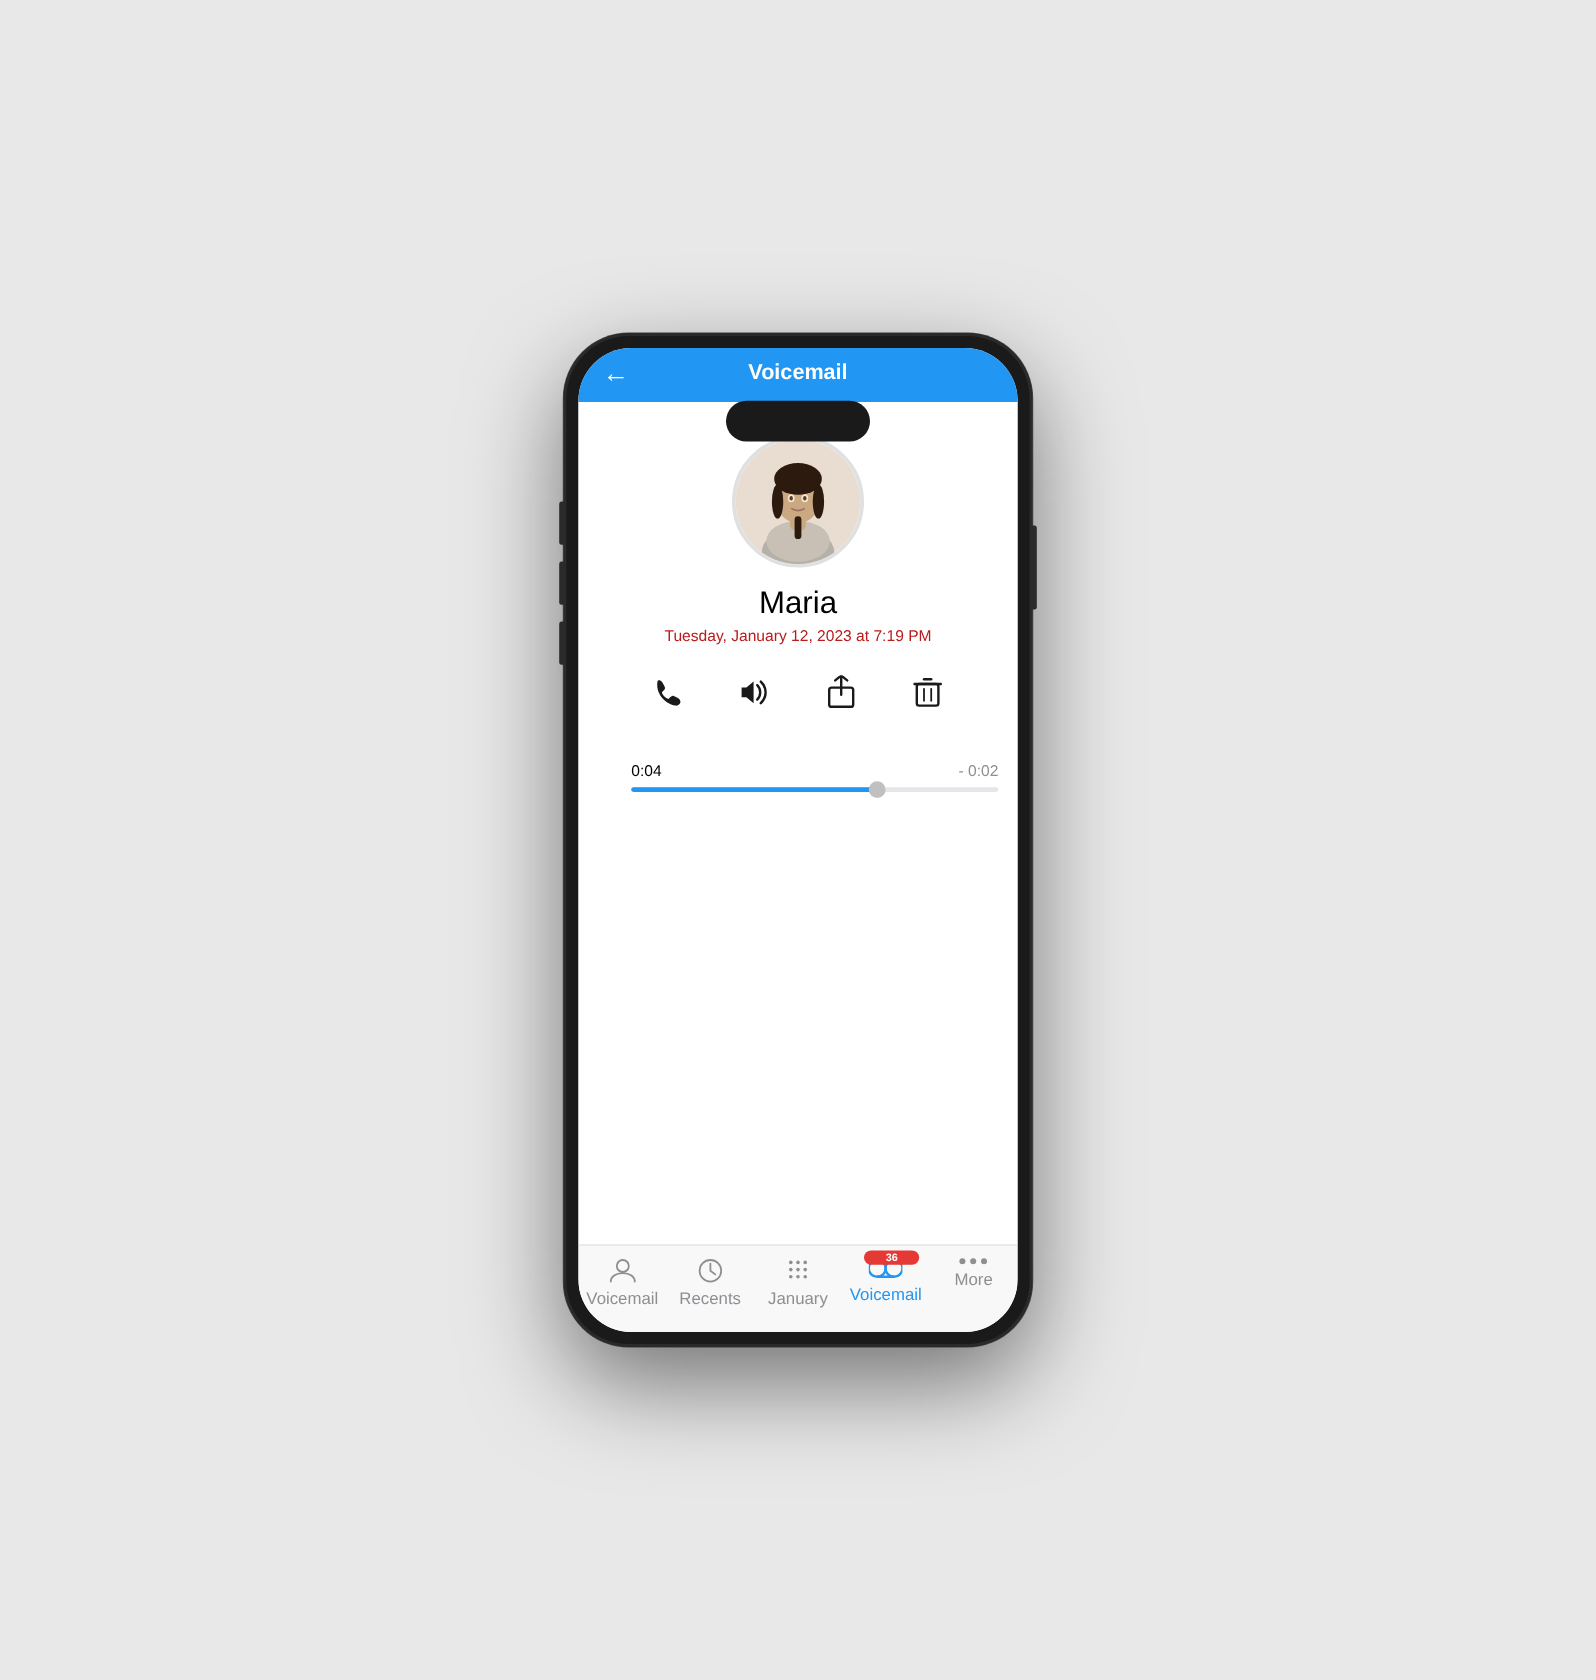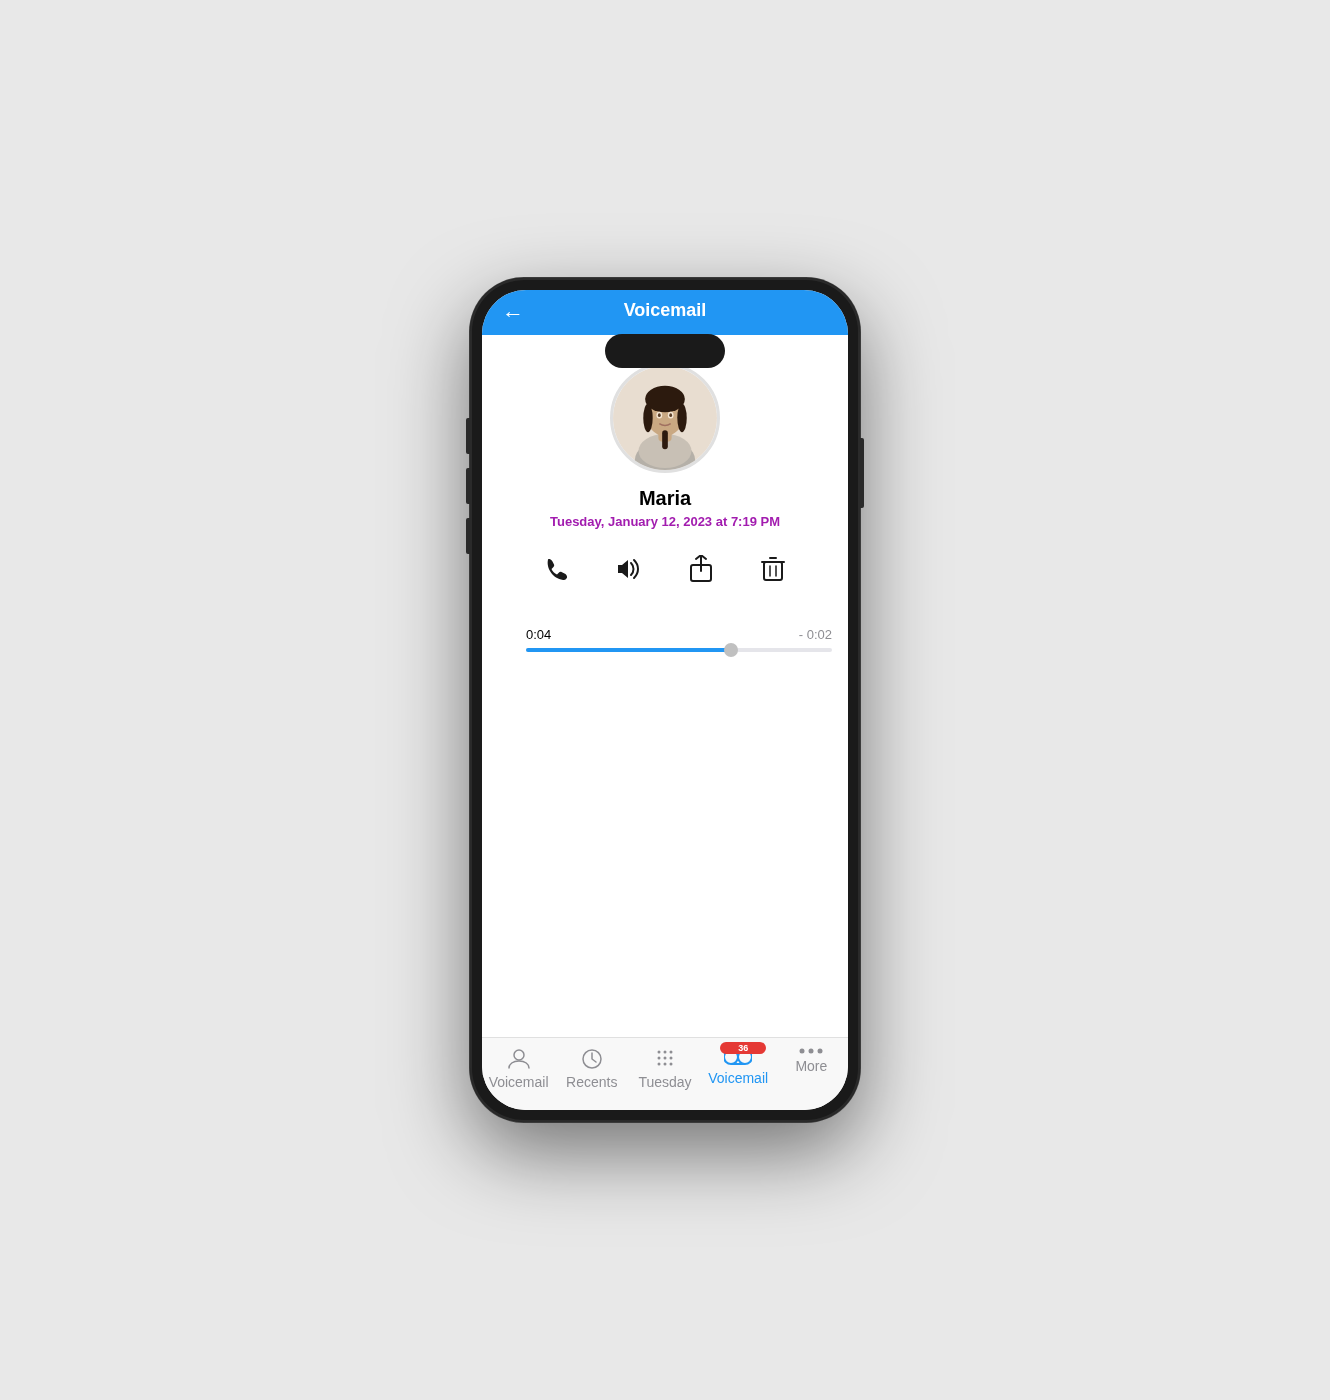--- a/index.html
+++ b/index.html
@@ -208,31 +208,30 @@
       border-radius: 50%;
       background: #f0f0f0;
       overflow: hidden;
       border: 3px solid #e0e0e0;
       display: flex;
       align-items: center;
       justify-content: center;
     }
 
     .contact-name {
-      font-size: 20px;
-      font-weight: 700;
+      font-size: 26px;
+      font-weight: 400;
       color: #000;
       margin-top: 14px;
     }
 
     .contact-date {
       font-size: 13px;
-      color: #a21caf;
+      color: #b91c1c;
       margin-top: 4px;
-      font-weight: bold;
     }
 
     
     .action-icons {
       display: flex;
       gap: 36px;
       margin-top: 22px;
     }
 
     .action-btn {
@@ -516,21 +515,21 @@
             <circle cx="11" cy="4" r="1.5" fill="#8e8e93"></circle>
             <circle cx="17" cy="4" r="1.5" fill="#8e8e93"></circle>
             <circle cx="5" cy="10" r="1.5" fill="#8e8e93"></circle>
             <circle cx="11" cy="10" r="1.5" fill="#8e8e93"></circle>
             <circle cx="17" cy="10" r="1.5" fill="#8e8e93"></circle>
             <circle cx="5" cy="16" r="1.5" fill="#8e8e93"></circle>
             <circle cx="11" cy="16" r="1.5" fill="#8e8e93"></circle>
             <circle cx="17" cy="16" r="1.5" fill="#8e8e93"></circle>
           </svg>
         </div>
-        <span class="tab-label">Tuesday</span>
+        <span class="tab-label">January</span>
       </div>
 
       <div class="tab-item">
         <div class="tab-icon-wrap">
           <svg width="28" height="18" viewBox="0 0 28 18">
             <circle cx="7" cy="9" r="7" stroke="#2196f3" stroke-width="2" fill="none"></circle>
             <circle cx="21" cy="9" r="7" stroke="#2196f3" stroke-width="2" fill="none"></circle>
             <line x1="7" y1="16" x2="21" y2="16" stroke="#2196f3" stroke-width="2"></line>
           </svg>
           <div class="tab-badge">36</div>

